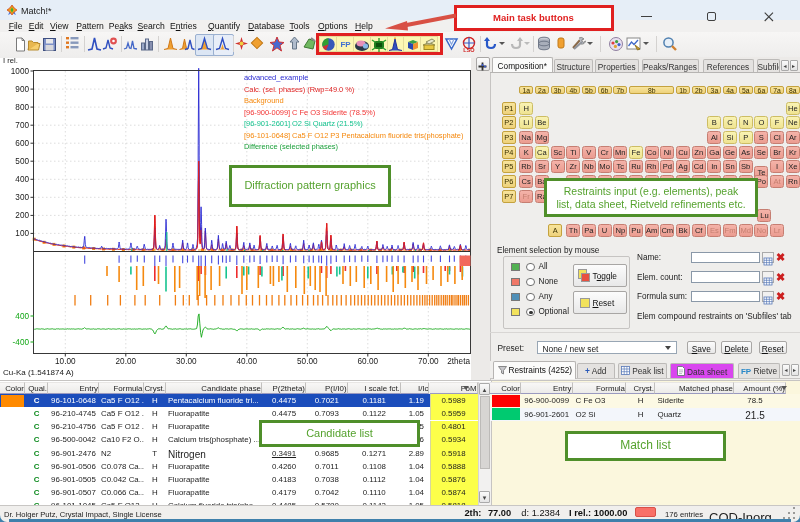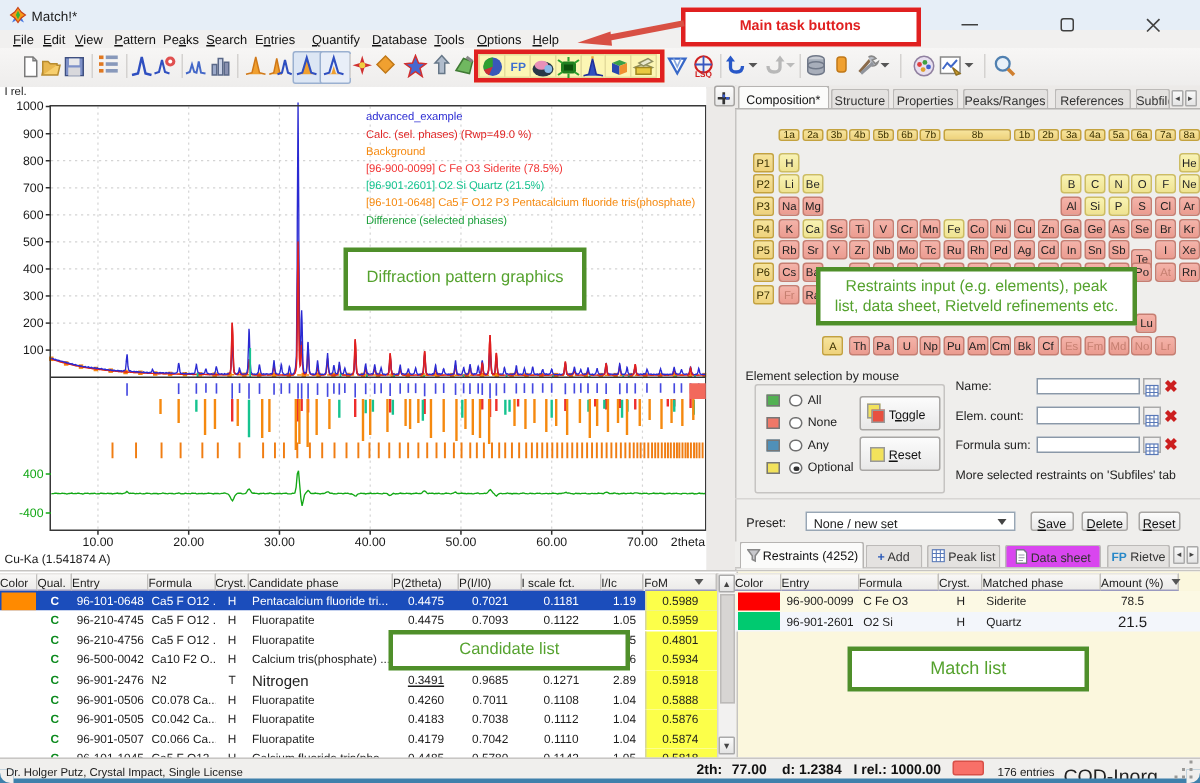--- a/index.html
+++ b/index.html
@@ -2,21 +2,21 @@
 <html><head><meta charset="utf-8"><style>
 *{margin:0;padding:0}
 body{width:800px;height:522px;position:relative;font-family:"Liberation Sans",sans-serif;background:#efeeec;overflow:hidden}
 .ph{position:absolute;background:linear-gradient(#f7e49c,#eed27c);border:1px solid #c4a23e;border-radius:2px;font-size:6.8px;text-align:center;color:#3a3000;box-sizing:border-box;line-height:7.5px;font-weight:normal}
 .pl{font-size:7.4px;line-height:12px;color:#3a3000}
 .pe{position:absolute;width:14px;height:13px;border-radius:2.5px;font-size:7.6px;text-align:center;line-height:12.5px;box-sizing:border-box;color:#222}
 .py{background:linear-gradient(#f9f3b4,#efe391);border:1px solid #cdbd63}
 .pr{background:linear-gradient(#f4b3a9,#eb9c90);border:1px solid #c67e72}
 .pg{color:#c57f70}
 .thdr{position:absolute;background:linear-gradient(#f8f7f6,#ecebe9)}
-.thc{position:absolute;background:linear-gradient(#f8f7f6,#ecebe9);border-right:1px solid #c2c0be;border-top:1px solid #e8e6e4;font-size:7.9px;text-align:left;color:#1d1d1d;padding-top:1.6px;box-sizing:border-box;border-bottom:1px solid #9a9ac0;overflow:hidden}
+.thc{position:absolute;background:linear-gradient(#f8f7f6,#ecebe9);border-right:1px solid #c2c0be;border-top:1px solid #e8e6e4;font-size:7.9px;text-align:right;color:#1d1d1d;padding-top:1.6px;box-sizing:border-box;border-bottom:1px solid #9a9ac0;overflow:hidden}
 .crow{position:absolute;left:0;width:477.6px;background:#fff}
 .crow.sel{background:#1b4dbb}
 .wbtn{position:absolute;background:linear-gradient(#fcfcfc,#e8e8e8);border:1px solid #a8a6a4;border-radius:2px;color:#111}
 .abtn{position:absolute;background:linear-gradient(#fafafa,#e4e4e4);border:1px solid #aaa;border-radius:1px;font-size:6px;color:#444;text-align:center;line-height:11px;box-sizing:border-box}
 .gbox{position:absolute;border:3.5px solid #4f8f2a;background:#fff;box-sizing:border-box;color:#55a22e;text-align:center}
 .menu{position:absolute;top:21px;font-size:8.6px;color:#111}
 </style></head><body>
 <div style="position:absolute;left:0;top:0;width:800px;height:19.5px;background:#e6eef7"></div>
 <svg style="position:absolute;left:6px;top:4px" width="12" height="12" viewBox="0 0 12 12">
     <path d="M2 11 Q4 8 4 5 L6 2 L8 5 Q8 8 10 11 Q8 10.5 6 8 Q4 10.5 2 11" fill="#4a7ae0"></path>
@@ -751,21 +751,21 @@
       <path d="M1 3.3 H9 M1 5.6 H9 M3.6 1 V8 M6.3 1 V8" stroke="#5878b8" stroke-width="0.7"></path>
     </svg></div>
 <div style="position:absolute;left:776px;top:270.5px;font-size:11px;font-weight:bold;color:#cc1f1f">✖</div>
 <div style="position:absolute;left:637px;top:292.0px;font-size:8.2px;color:#222">Formula sum:</div>
 <div style="position:absolute;left:690.5px;top:290.5px;width:69.5px;height:11.5px;background:#fff;border:1px solid #8a98a8;box-sizing:border-box"></div>
 <div style="position:absolute;left:761.5px;top:290.5px;width:12.5px;height:11.5px;background:#f2f1f0;border:1px solid #aaa;box-sizing:border-box"><svg width="10" height="9" style="margin:0.5px">
       <rect x="1" y="1" width="8" height="7" fill="#fff" stroke="#5878b8" stroke-width="0.8"></rect>
       <path d="M1 3.3 H9 M1 5.6 H9 M3.6 1 V8 M6.3 1 V8" stroke="#5878b8" stroke-width="0.7"></path>
     </svg></div>
 <div style="position:absolute;left:776px;top:290.0px;font-size:11px;font-weight:bold;color:#cc1f1f">✖</div>
-<div style="position:absolute;left:637px;top:311.5px;font-size:8.2px;color:#222">More selected restraints on 'Subfiles' tab</div>
+<div style="position:absolute;left:637px;top:311.5px;font-size:8.2px;color:#222">Elem compound restraints on 'Subfiles' tab</div>
 <div style="position:absolute;left:490px;top:331.5px;width:310px;height:1px;background:#d8d6d4"></div>
 <div style="position:absolute;left:497.5px;top:342.5px;font-size:8.4px;color:#222">Preset:</div>
 <div style="position:absolute;left:536.5px;top:340.5px;width:140px;height:13.5px;background:#fff;border:1px solid #98a6b4;box-sizing:border-box">
     <div style="position:absolute;left:5px;top:2.2px;font-size:8.4px;color:#222">None / new set</div>
     <div style="position:absolute;right:5px;top:4.5px;width:0;height:0;border-left:3.5px solid transparent;border-right:3.5px solid transparent;border-top:4px solid #444"></div>
   </div>
 <div class="wbtn" style="left:687px;top:340.5px;width:28.5px;height:13.5px;text-align:center;font-size:8.4px;padding-top:2.2px;box-sizing:border-box"><u>S</u>ave</div>
 <div class="wbtn" style="left:721px;top:340.5px;width:31px;height:13.5px;text-align:center;font-size:8.4px;padding-top:2.2px;box-sizing:border-box"><u>D</u>elete</div>
 <div class="wbtn" style="left:758.5px;top:340.5px;width:28.5px;height:13.5px;text-align:center;font-size:8.4px;padding-top:2.2px;box-sizing:border-box"><u>R</u>eset</div>
 <div style="position:absolute;left:490px;top:360.5px;width:310px;height:17px;background:#efeeec;border-bottom:1px solid #c6c4c2"></div>
@@ -938,21 +938,21 @@
 <div style="position:absolute;top:409.6px;left:575.5px;width:50.5px;font-size:7.9px;color:#1d1d1d;">O2 Si</div>
 <div style="position:absolute;top:409.6px;left:626px;width:29px;font-size:7.9px;color:#1d1d1d;text-align:center;">H</div>
 <div style="position:absolute;top:409.6px;left:657.5px;width:76.5px;font-size:7.9px;color:#1d1d1d;">Quartz</div>
 <div style="position:absolute;top:409.6px;left:734px;width:42px;font-size:10px;color:#1d1d1d;text-align:center;">21.5</div>
 <div class="gbox" style="left:259px;top:420px;width:161px;height:27px;font-size:11px;line-height:20px;z-index:5">Candidate list</div>
 <div class="gbox" style="left:565.4px;top:431.4px;width:160.3px;height:29.4px;font-size:12px;line-height:22px;z-index:5">Match list</div>
 <div style="position:absolute;left:0;top:505px;width:800px;height:17px;background:#f0efed;border-top:1px solid #c8c6c4"></div>
 <div style="position:absolute;left:4px;top:509.5px;font-size:7.6px;color:#222;z-index:13">Dr. Holger Putz, Crystal Impact, Single License</div>
 <div style="position:absolute;left:464.4px;top:507.5px;font-size:9.3px;font-weight:bold;color:#111">2th:</div>
 <div style="position:absolute;left:487.9px;top:507.5px;font-size:9.3px;font-weight:bold;color:#111">77.00</div>
-<div style="position:absolute;left:521.3px;top:507.5px;font-size:9.3px;font-weight:bold;color:#111">d: 1.2384</div>
+<div style="position:absolute;left:521.3px;top:507.5px;font-size:9.3px;font-weight:normal;color:#111">d: 1.2384</div>
 <div style="position:absolute;left:569px;top:507.5px;font-size:9.3px;font-weight:bold;color:#111">I rel.: 1000.00</div>
 <div style="position:absolute;left:634.5px;top:507.2px;width:21px;height:10px;background:#f87068;border:1px solid #d85048;border-radius:2px;box-sizing:border-box"></div>
 <div style="position:absolute;left:665px;top:509.5px;font-size:7.7px;color:#222">176 entries</div>
 <div style="position:absolute;left:709px;top:510px;font-size:13px;color:#222">COD-Inorg 2025.05.16</div>
 <div style="position:absolute;left:0;top:519px;width:800px;height:3px;background:#3f80ab;z-index:9"></div>
 <div style="position:absolute;left:0;top:513px;width:9px;height:9px;background:#3f80ab;z-index:10"></div>
 <div style="position:absolute;left:0;top:513px;width:9px;height:9px;background:#f0efed;border-bottom-left-radius:7px;z-index:11"></div>
 <div style="position:absolute;left:791px;top:513px;width:9px;height:9px;background:#3f80ab;z-index:10"></div>
 <div style="position:absolute;left:791px;top:513px;width:9px;height:9px;background:#f0efed;border-bottom-right-radius:7px;z-index:11"></div>
 <div style="position:absolute;left:793px;top:507px;width:2px;height:2px;background:#9a9a98;z-index:12"></div>

